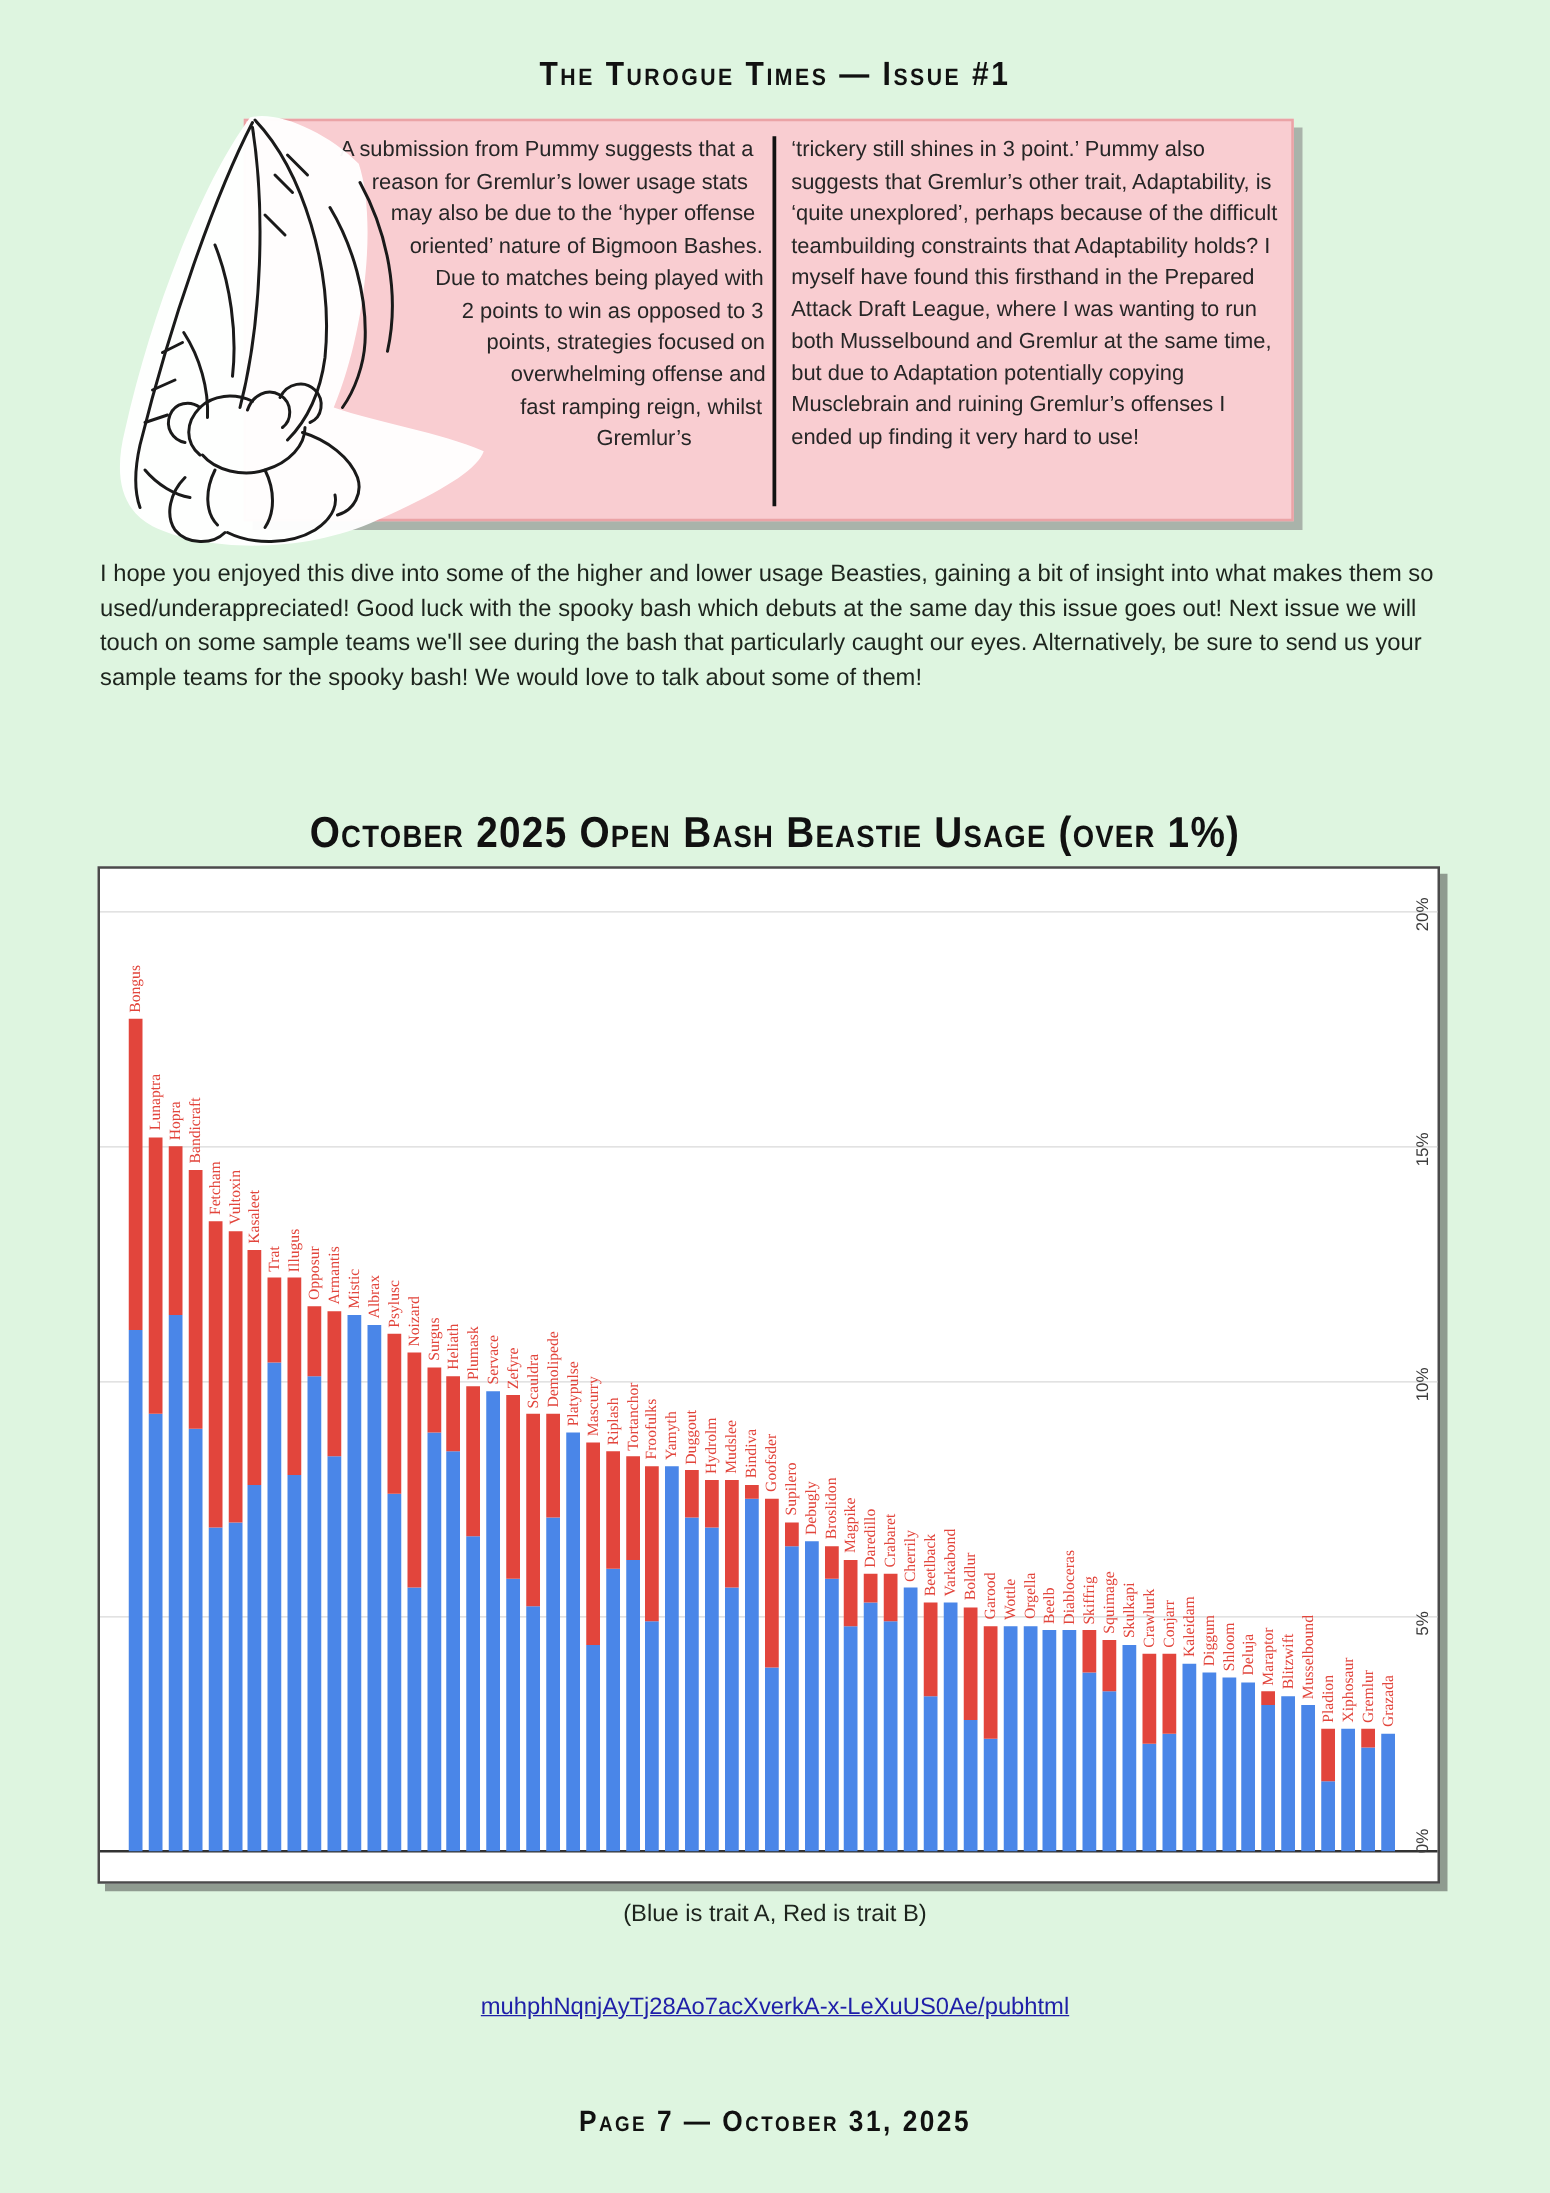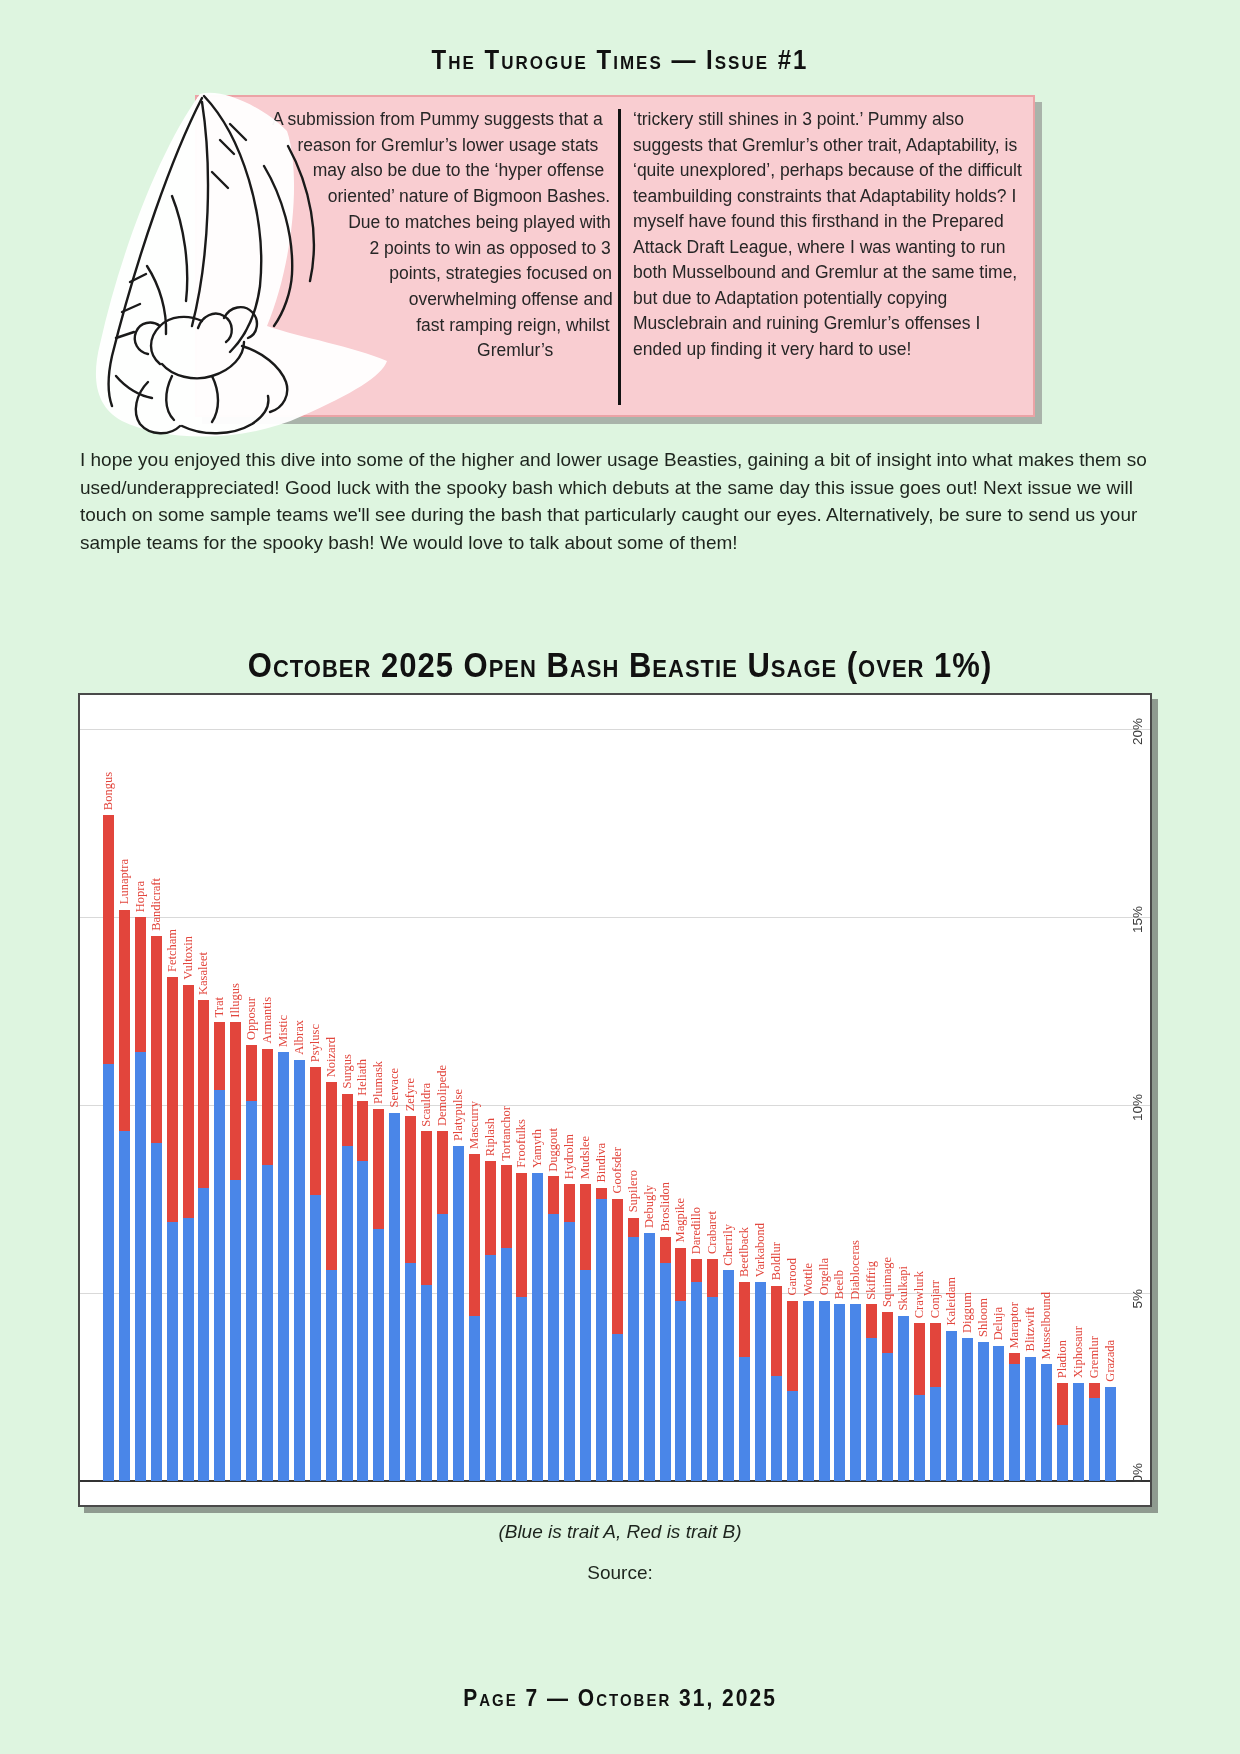--- a/index.html
+++ b/index.html
@@ -32,21 +32,21 @@
     border:2px solid #4a4a4a;box-shadow:6px 6px 0 #8f9b90;box-sizing:border-box;}
   .plot-area{position:absolute;left:0;top:34px;width:1070px;height:752px;}
   .gridline{position:absolute;left:0;width:100%;height:1px;background:#d9d9d9;}
   .gridline.axis-zero{height:2px;background:#333;}
   .axis-tick-label{position:absolute;writing-mode:vertical-rl;transform:rotate(180deg);
     font-size:13.5px;color:#3c3c3c;font-family:"Liberation Sans",sans-serif;}
   .bar-seg{position:absolute;}
   .bar-label{position:absolute;writing-mode:vertical-rl;transform:rotate(180deg);
     font-family:"Liberation Serif",serif;font-size:12.5px;line-height:14px;white-space:nowrap;}
 
-  .chart-caption{position:absolute;top:1521px;left:0;width:100%;text-align:center;font-size:19px;color:#1d241d;font-style:italic;}
+  .chart-caption{position:absolute;top:1521px;left:0;width:100%;text-align:center;font-size:19px;color:#1d241d;}
   .source-label{position:absolute;top:1562px;left:0;width:100%;text-align:center;font-size:19px;color:#1d241d;}
   .source-link{position:absolute;top:1590px;left:0;width:100%;text-align:center;font-size:19px;line-height:31px;
     color:#1f1fa8;text-decoration:underline;cursor:pointer;}
   .source-link span{display:block;}
 
   .footer-text{position:absolute;top:1686px;left:0;width:100%;text-align:center;font-size:21px;}
 </style>
 </head>
 <body>
 
@@ -277,19 +277,19 @@
         <div class="bar-label" style="left: 990.9px; bottom: 102.76px; color: rgb(226, 69, 60);">Xiphosaur</div>
         <div class="bar-seg" style="left: 1008.8px; bottom: 0px; width: 11px; height: 82.72px; background: rgb(74, 134, 232);"></div>
         <div class="bar-seg" style="left: 1008.8px; bottom: 82.72px; width: 11px; height: 15.04px; background: rgb(226, 69, 60);"></div>
         <div class="bar-label" style="left: 1006.8px; bottom: 102.76px; color: rgb(226, 69, 60);">Gremlur</div>
         <div class="bar-seg" style="left: 1024.7px; bottom: 0px; width: 11px; height: 94px; background: rgb(74, 134, 232);"></div>
         <div class="bar-label" style="left: 1022.7px; bottom: 99px; color: rgb(226, 69, 60);">Grazada</div>
       </div>
   </div>
 
   <div class="chart-caption">(Blue is trait A, Red is trait B)</div>
-  <div class="source-label">Source:</div>
   <a class="source-link" href="#">
+    <span>muhphNqnjAyTj28Ao7acXverkA-x-LeXuUS0Ae/pubhtml</span>
   </a>
 
   <div class="footer-text display-font">Page 7 — October 31, 2025</div>
 
 </div>
 
 </body></html>

